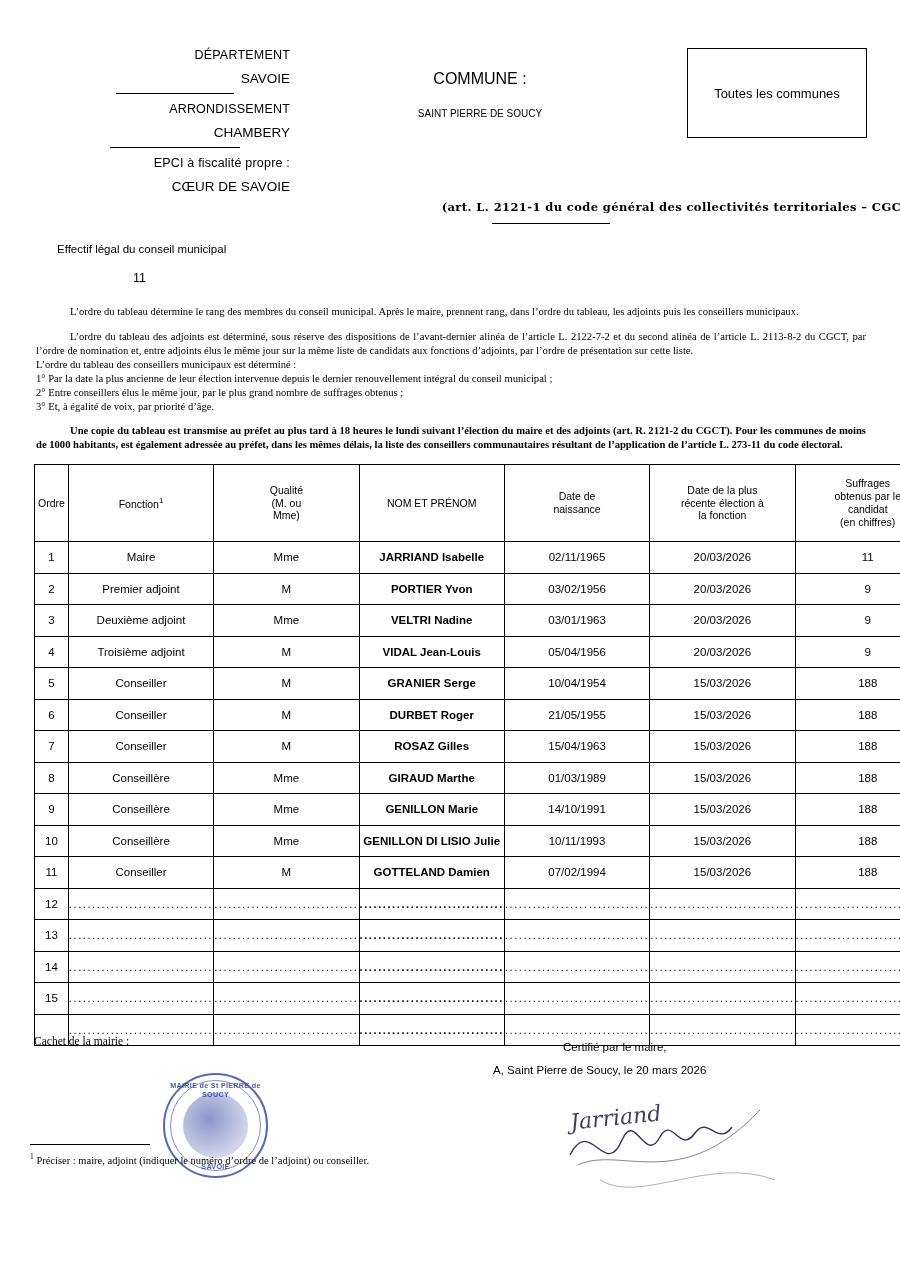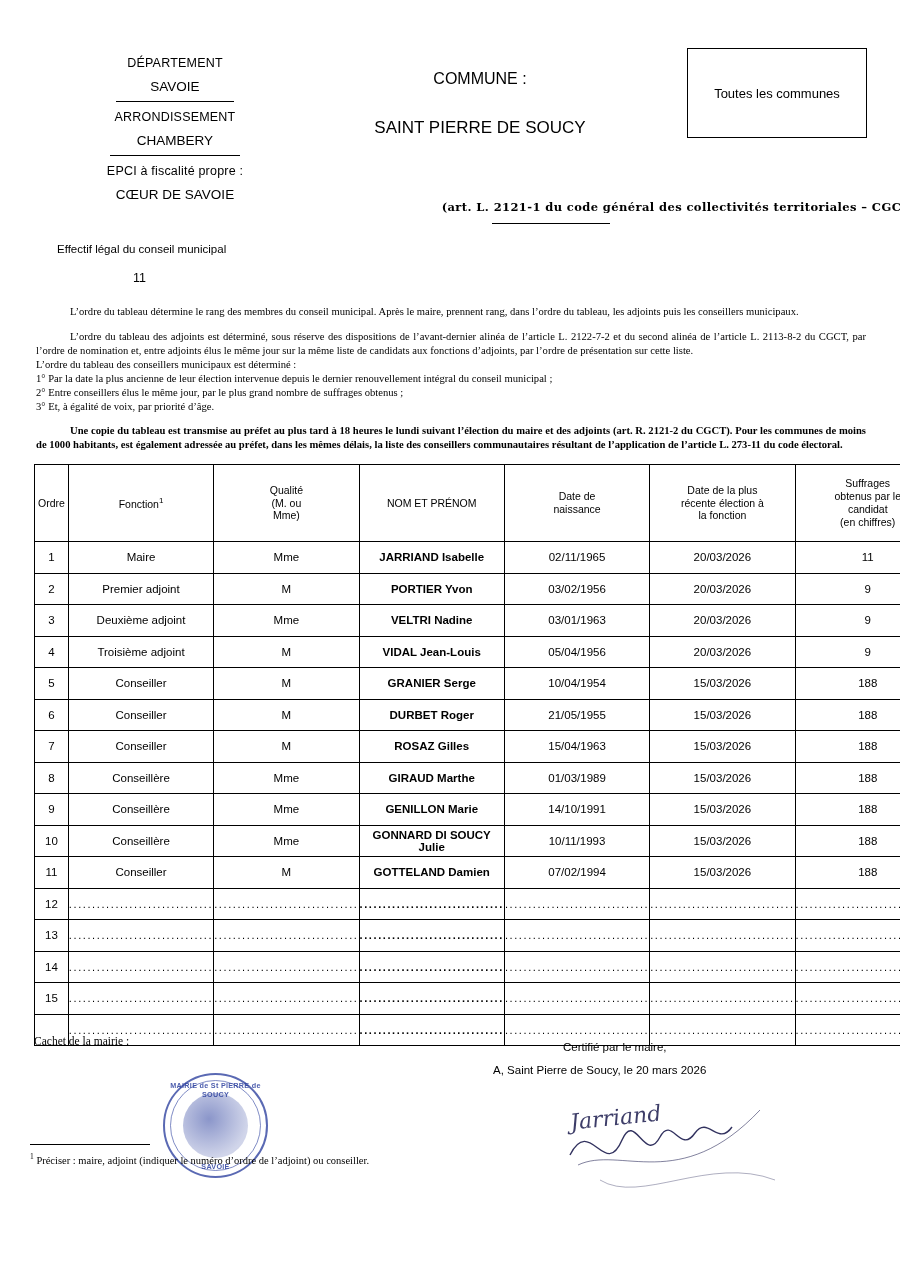--- a/index.html
+++ b/index.html
@@ -25,43 +25,43 @@
   
   .header {
     position: absolute;
     top: 48px;
     left: 0;
     width: 900px;
   }
   .dept-block {
     position: absolute;
     left: 60px;
-    top: 8px;
+    top: 0;
     width: 230px;
-    text-align: center;
+    text-align: right;
     font-size: 12.5px;
   }
   .dept-block .lbl { letter-spacing: 0.2px; }
   .dept-block .val { margin-top: 9px; font-size: 13.5px; }
   .rule {
     border-bottom: 1px solid #000;
     width: 118px;
     margin: 7px auto 8px auto;
   }
   .rule.wide { width: 130px; }
 
   .commune-block {
     position: absolute;
     left: 330px;
     top: 22px;
     width: 300px;
     text-align: center;
   }
   .commune-label { font-size: 16px; }
-  .commune-name { font-size: 17px; margin-top: 30px; }
+  .commune-name { font-size: 10px; margin-top: 20px; }
 
   .box-toutes {
     position: absolute;
     left: 687px;
     top: 0px;
     width: 178px;
     height: 88px;
     border: 1px solid #000;
     display: flex;
     align-items: center;
@@ -434,21 +434,21 @@
           <td class="col-qualite">Mme</td>
           <td class="col-nom c-nom">GENILLON Marie</td>
           <td class="col-naiss">14/10/1991</td>
           <td class="col-elec">15/03/2026</td>
           <td class="col-suff">188</td>
         </tr>
         <tr>
           <td class="col-ordre">10</td>
           <td class="col-fonction">Conseillère</td>
           <td class="col-qualite">Mme</td>
-          <td class="col-nom c-nom">GONNARD DI SOUCY Julie</td>
+          <td class="col-nom c-nom">GENILLON DI LISIO Julie</td>
           <td class="col-naiss">10/11/1993</td>
           <td class="col-elec">15/03/2026</td>
           <td class="col-suff">188</td>
         </tr>
         <tr>
           <td class="col-ordre">11</td>
           <td class="col-fonction">Conseiller</td>
           <td class="col-qualite">M</td>
           <td class="col-nom c-nom">GOTTELAND Damien</td>
           <td class="col-naiss">07/02/1994</td>

